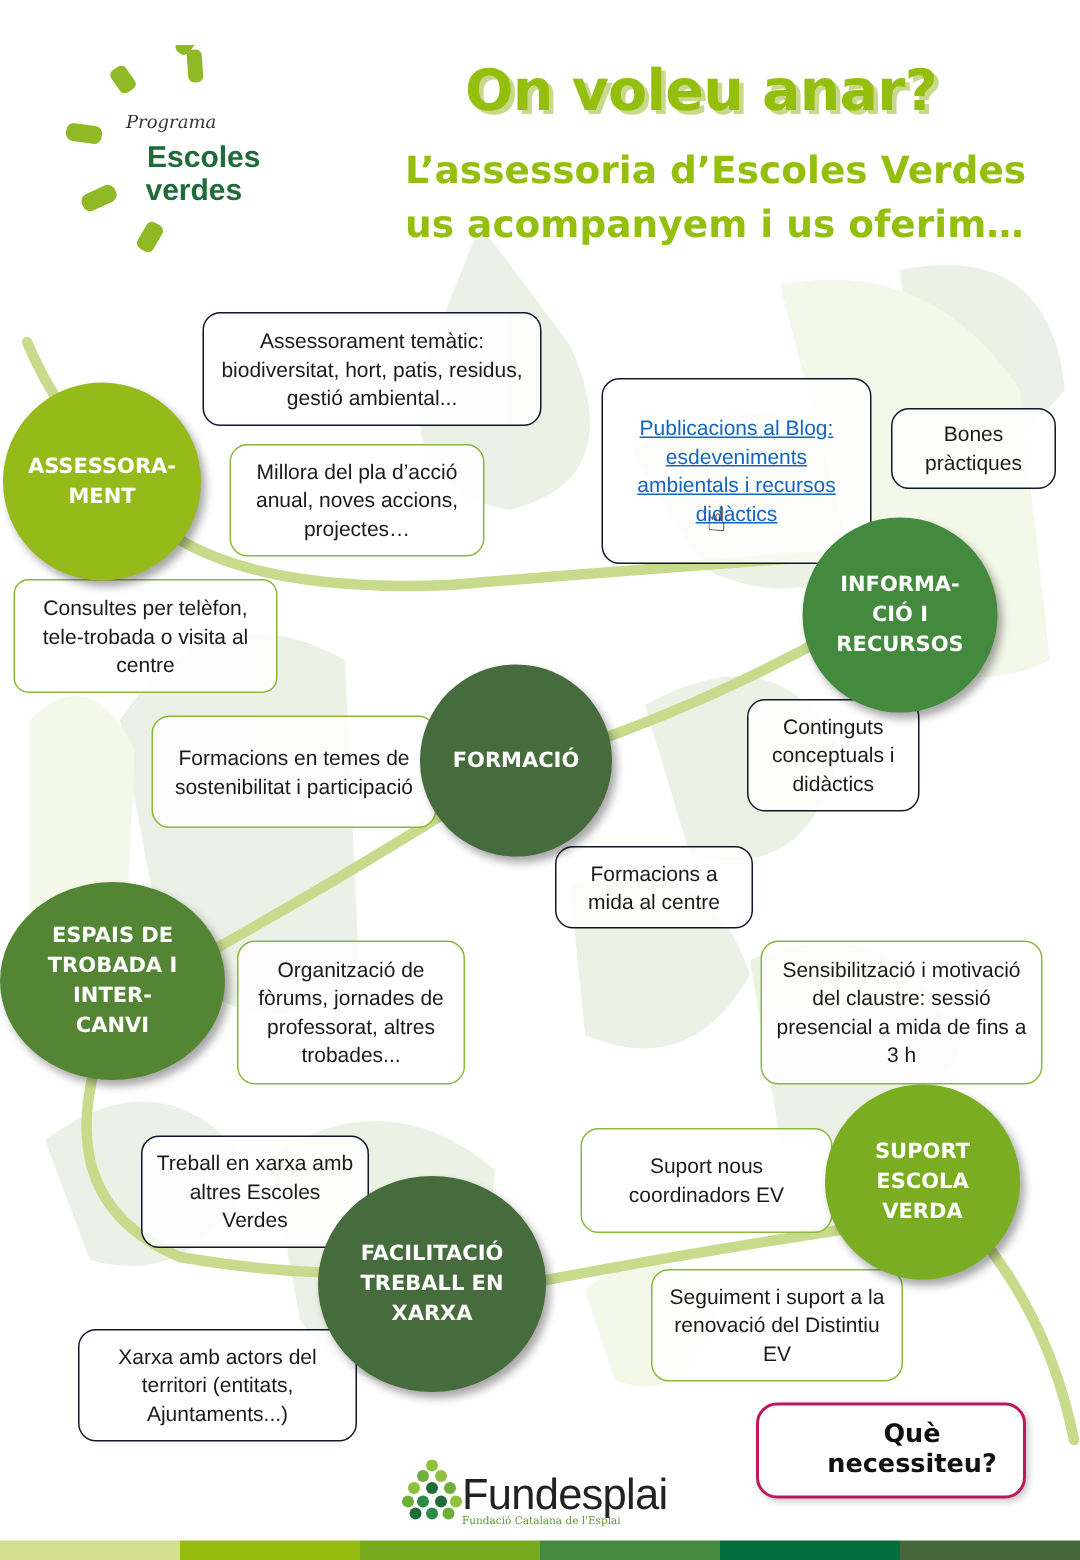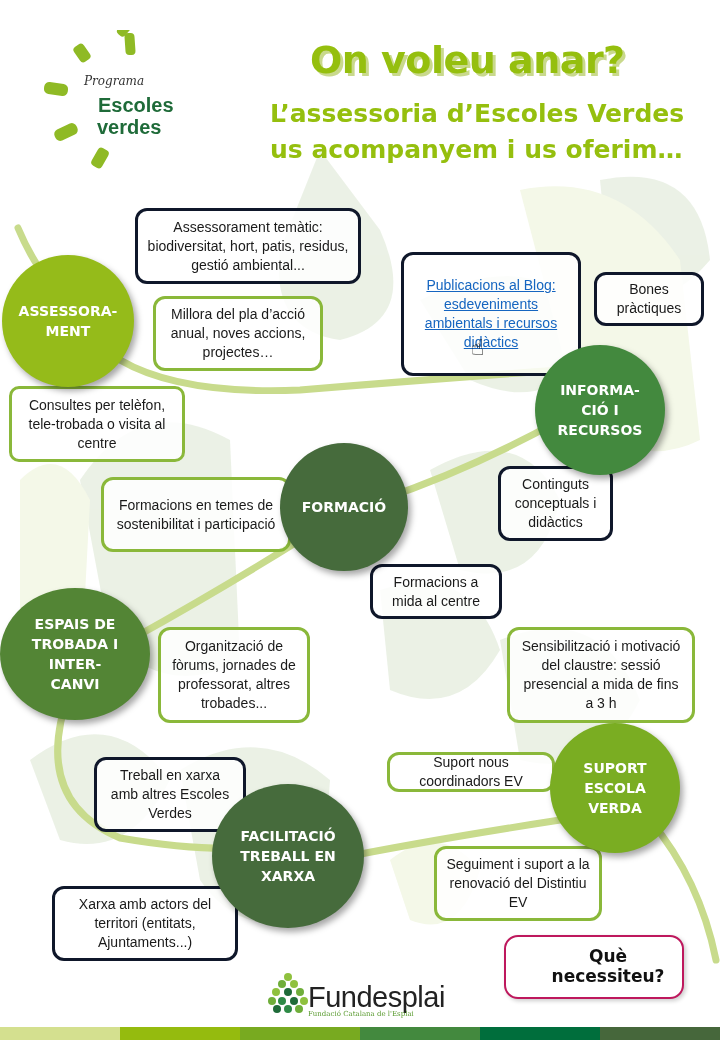--- a/index.html
+++ b/index.html
@@ -1,20 +1,20 @@
 <!DOCTYPE html>
 <html><head>
 <meta charset="utf-8">
 <style>
   html, body { margin:0; padding:0; }
   body { width:720px; height:1040px; position:relative; overflow:hidden; background:#ffffff;
          font-family:"DejaVu Sans", sans-serif; }
   .abs { position:absolute; }
   .bg-shapes { position:absolute; left:0; top:0; width:720px; height:1040px; }
-  .box { position:absolute; background:rgba(255,255,255,0.85); border:3px solid #0f172a; border-radius:12px;
+  .box { position:absolute; background:rgba(255,255,255,0.85); border:1px solid #0f172a; border-radius:12px;
          box-sizing:border-box; display:flex; align-items:center; justify-content:center; text-align:center;
          font-family:"Liberation Sans", sans-serif; font-size:14px; line-height:19px; color:#1a1a1a; padding:4px 8px; }
   .box.light { border-color:#8ab83a; }
   .circle { position:absolute; border-radius:50%; display:flex; align-items:center; justify-content:center;
             text-align:center; color:#fff; font-family:"DejaVu Sans", sans-serif; font-weight:bold; font-size:14px;
             line-height:20px; box-shadow:3px 4px 6px rgba(0,0,0,0.35); white-space:pre-line; }
   .title { position:absolute; left:310px; top:38px; font-family:"DejaVu Sans", sans-serif; font-weight:bold;
            font-size:38px; color:#95bf0e; text-shadow:3px 3px 0 #c9d98c; letter-spacing:-0.5px; }
   .subtitle { position:absolute; left:270px; top:96px; font-family:"DejaVu Sans", sans-serif; font-weight:bold;
               font-size:25px; line-height:36px; color:#95bf0e; white-space:pre-line; }
@@ -96,21 +96,21 @@
 
 <div class="box" style="left:594px;top:272px;width:110px;height:54px;">Bones pràctiques</div>
 <div class="box" style="left:498px;top:466px;width:115px;height:75px;">Continguts conceptuals i didàctics</div>
 
 <div class="box light" style="left:101px;top:477px;width:190px;height:75px;">Formacions en temes de sostenibilitat i participació</div>
 <div class="box" style="left:370px;top:564px;width:132px;height:55px;">Formacions a mida al centre</div>
 <div class="box light" style="left:158px;top:627px;width:152px;height:96px;">Organització de fòrums, jornades de professorat, altres trobades...</div>
 <div class="box light" style="left:507px;top:627px;width:188px;height:96px;border-radius:12px;">Sensibilització i motivació del claustre: sessió presencial a mida de fins a 3 h</div>
 
 <div class="box" style="left:94px;top:757px;width:152px;height:75px;">Treball en xarxa amb altres Escoles Verdes</div>
-<div class="box light" style="left:387px;top:752px;width:168px;height:40px;">Suport nous coordinadors EV</div>
+<div class="box light" style="left:387px;top:752px;width:168px;height:70px;">Suport nous coordinadors EV</div>
 <div class="box" style="left:52px;top:886px;width:186px;height:75px;">Xarxa amb actors del territori (entitats, Ajuntaments...)</div>
 <div class="box light" style="left:434px;top:846px;width:168px;height:75px;">Seguiment i suport a la renovació del Distintiu EV</div>
 
 <div class="circle" style="left:2px;top:255px;width:132px;height:132px;background:#95bb1a;">ASSESSORA-
 MENT</div>
 <div class="circle" style="left:535px;top:345px;width:130px;height:130px;background:#43893e;">INFORMA-
 CIÓ I
 RECURSOS</div>
 <div class="circle" style="left:280px;top:443px;width:128px;height:128px;background:#466b3c;">FORMACIÓ</div>
 <div class="circle" style="left:0px;top:588px;width:150px;height:132px;background:#538535;">ESPAIS DE

